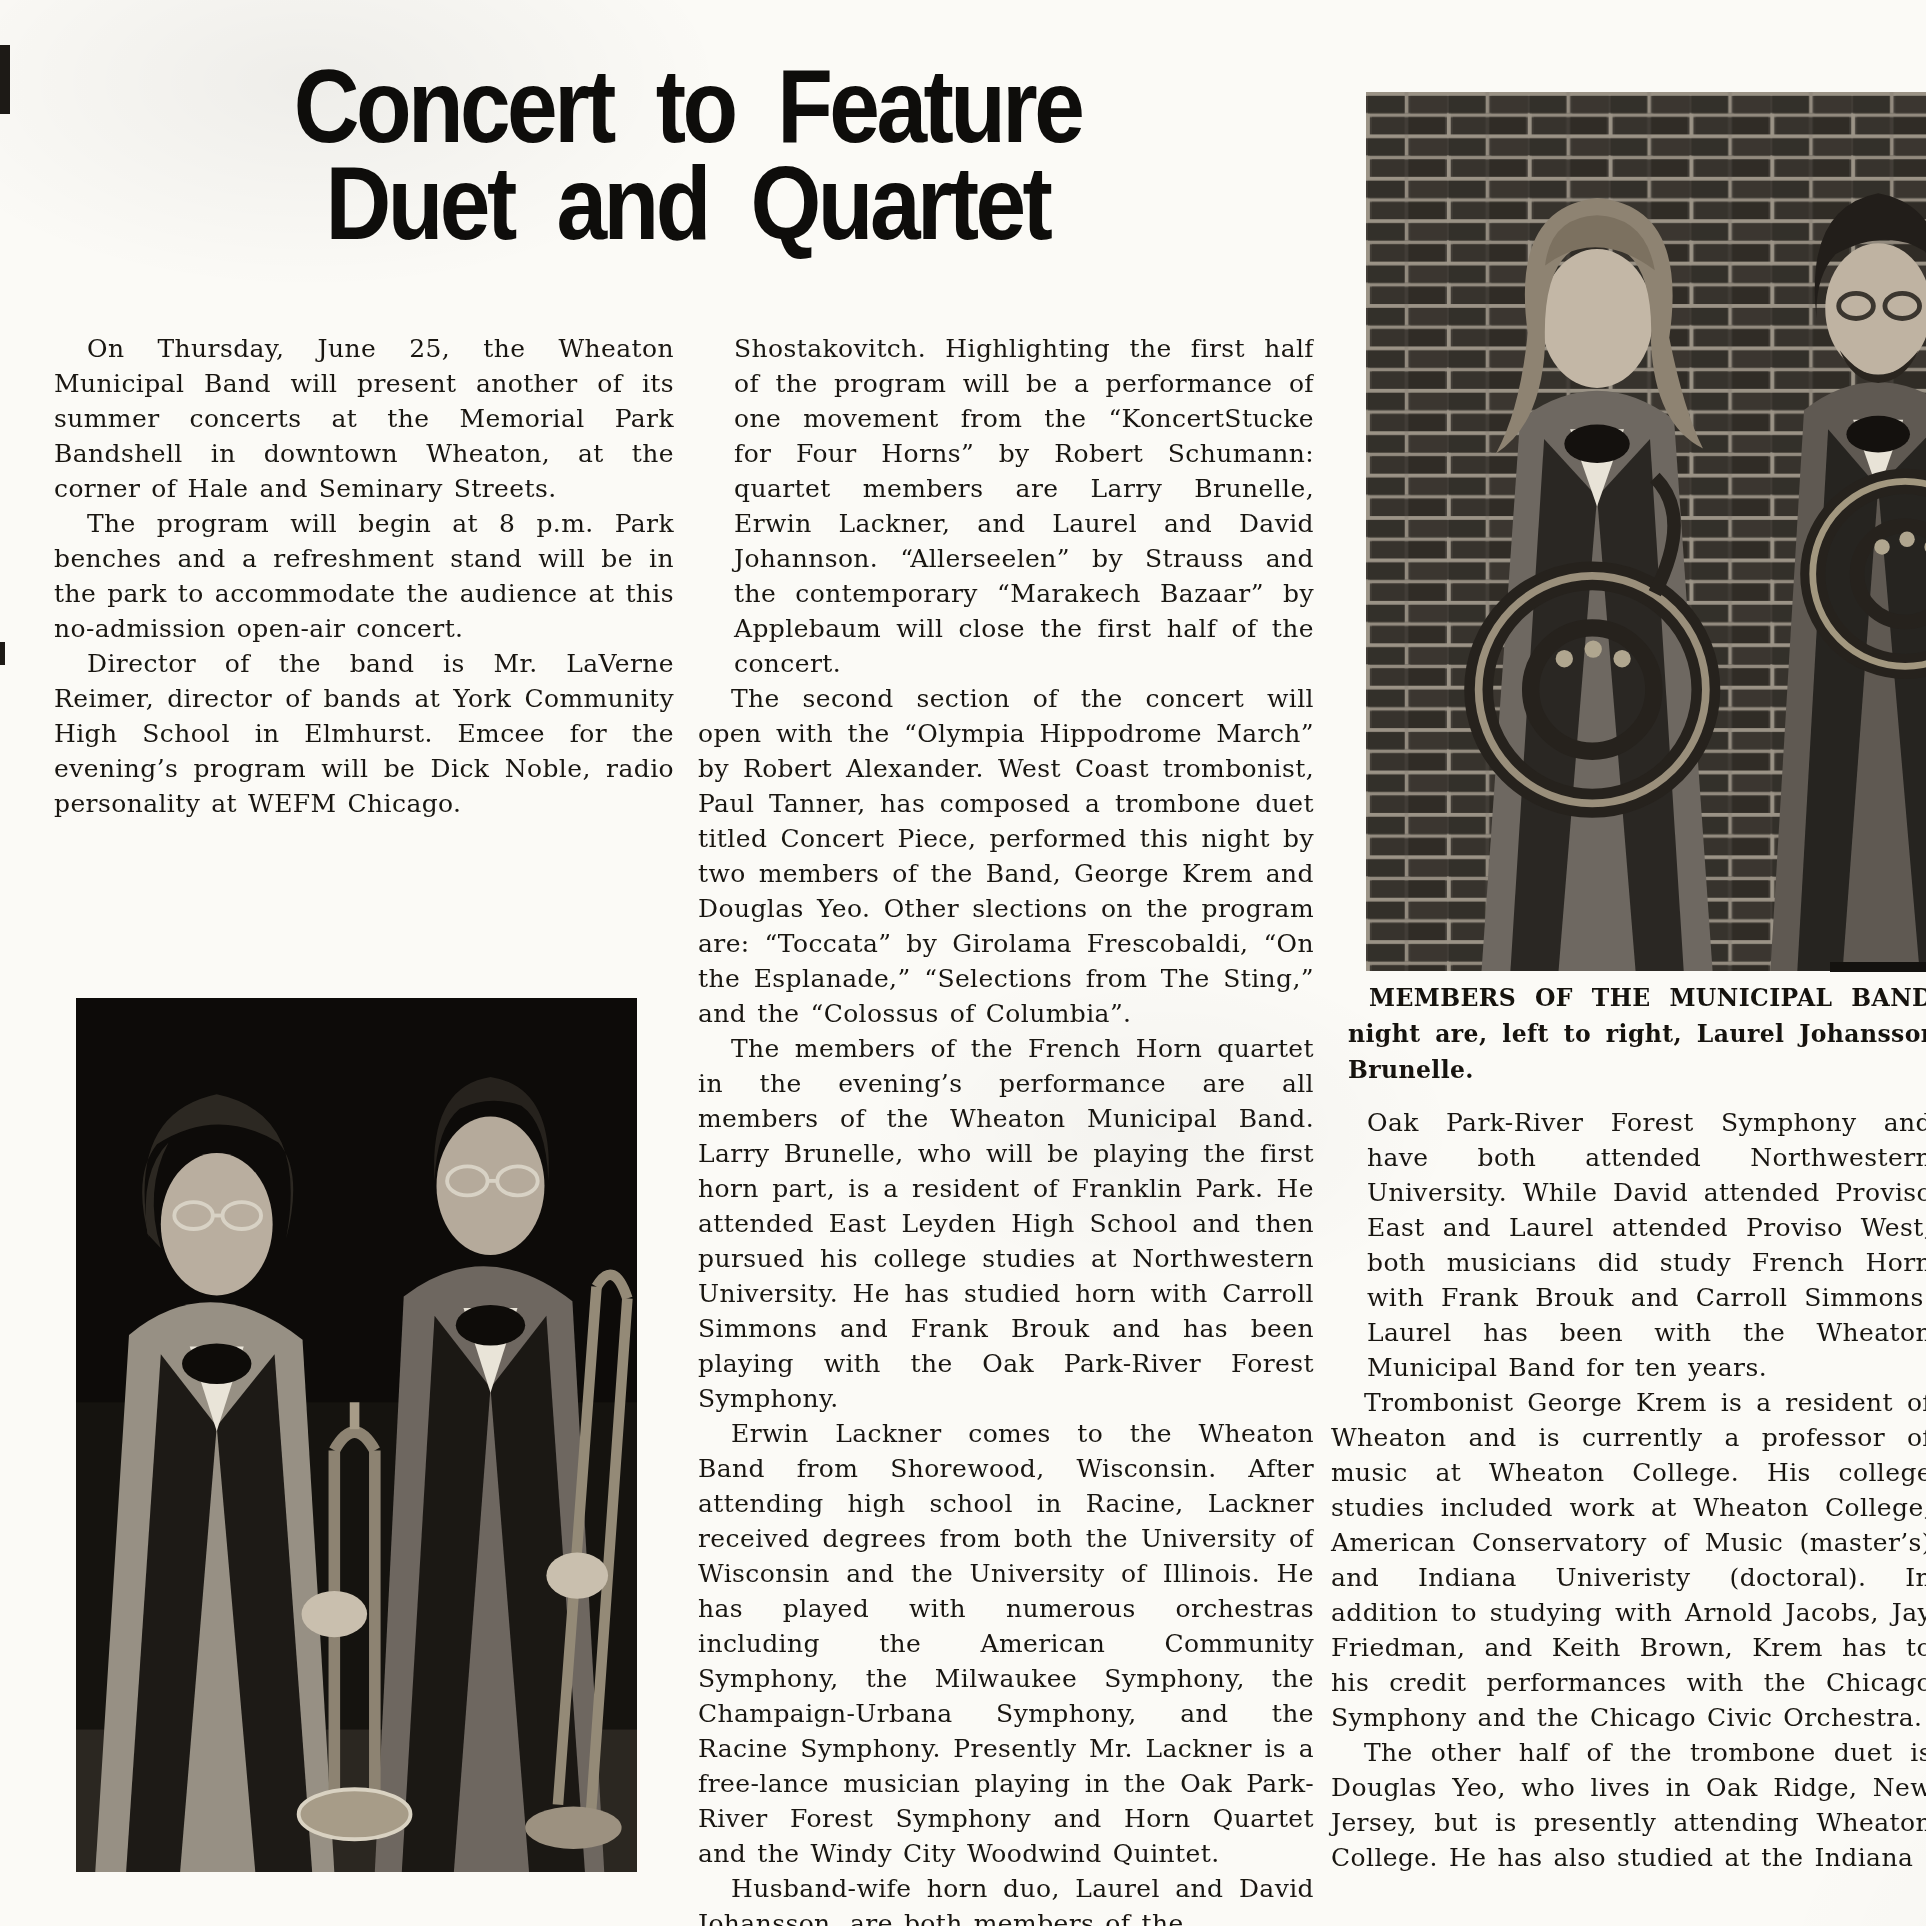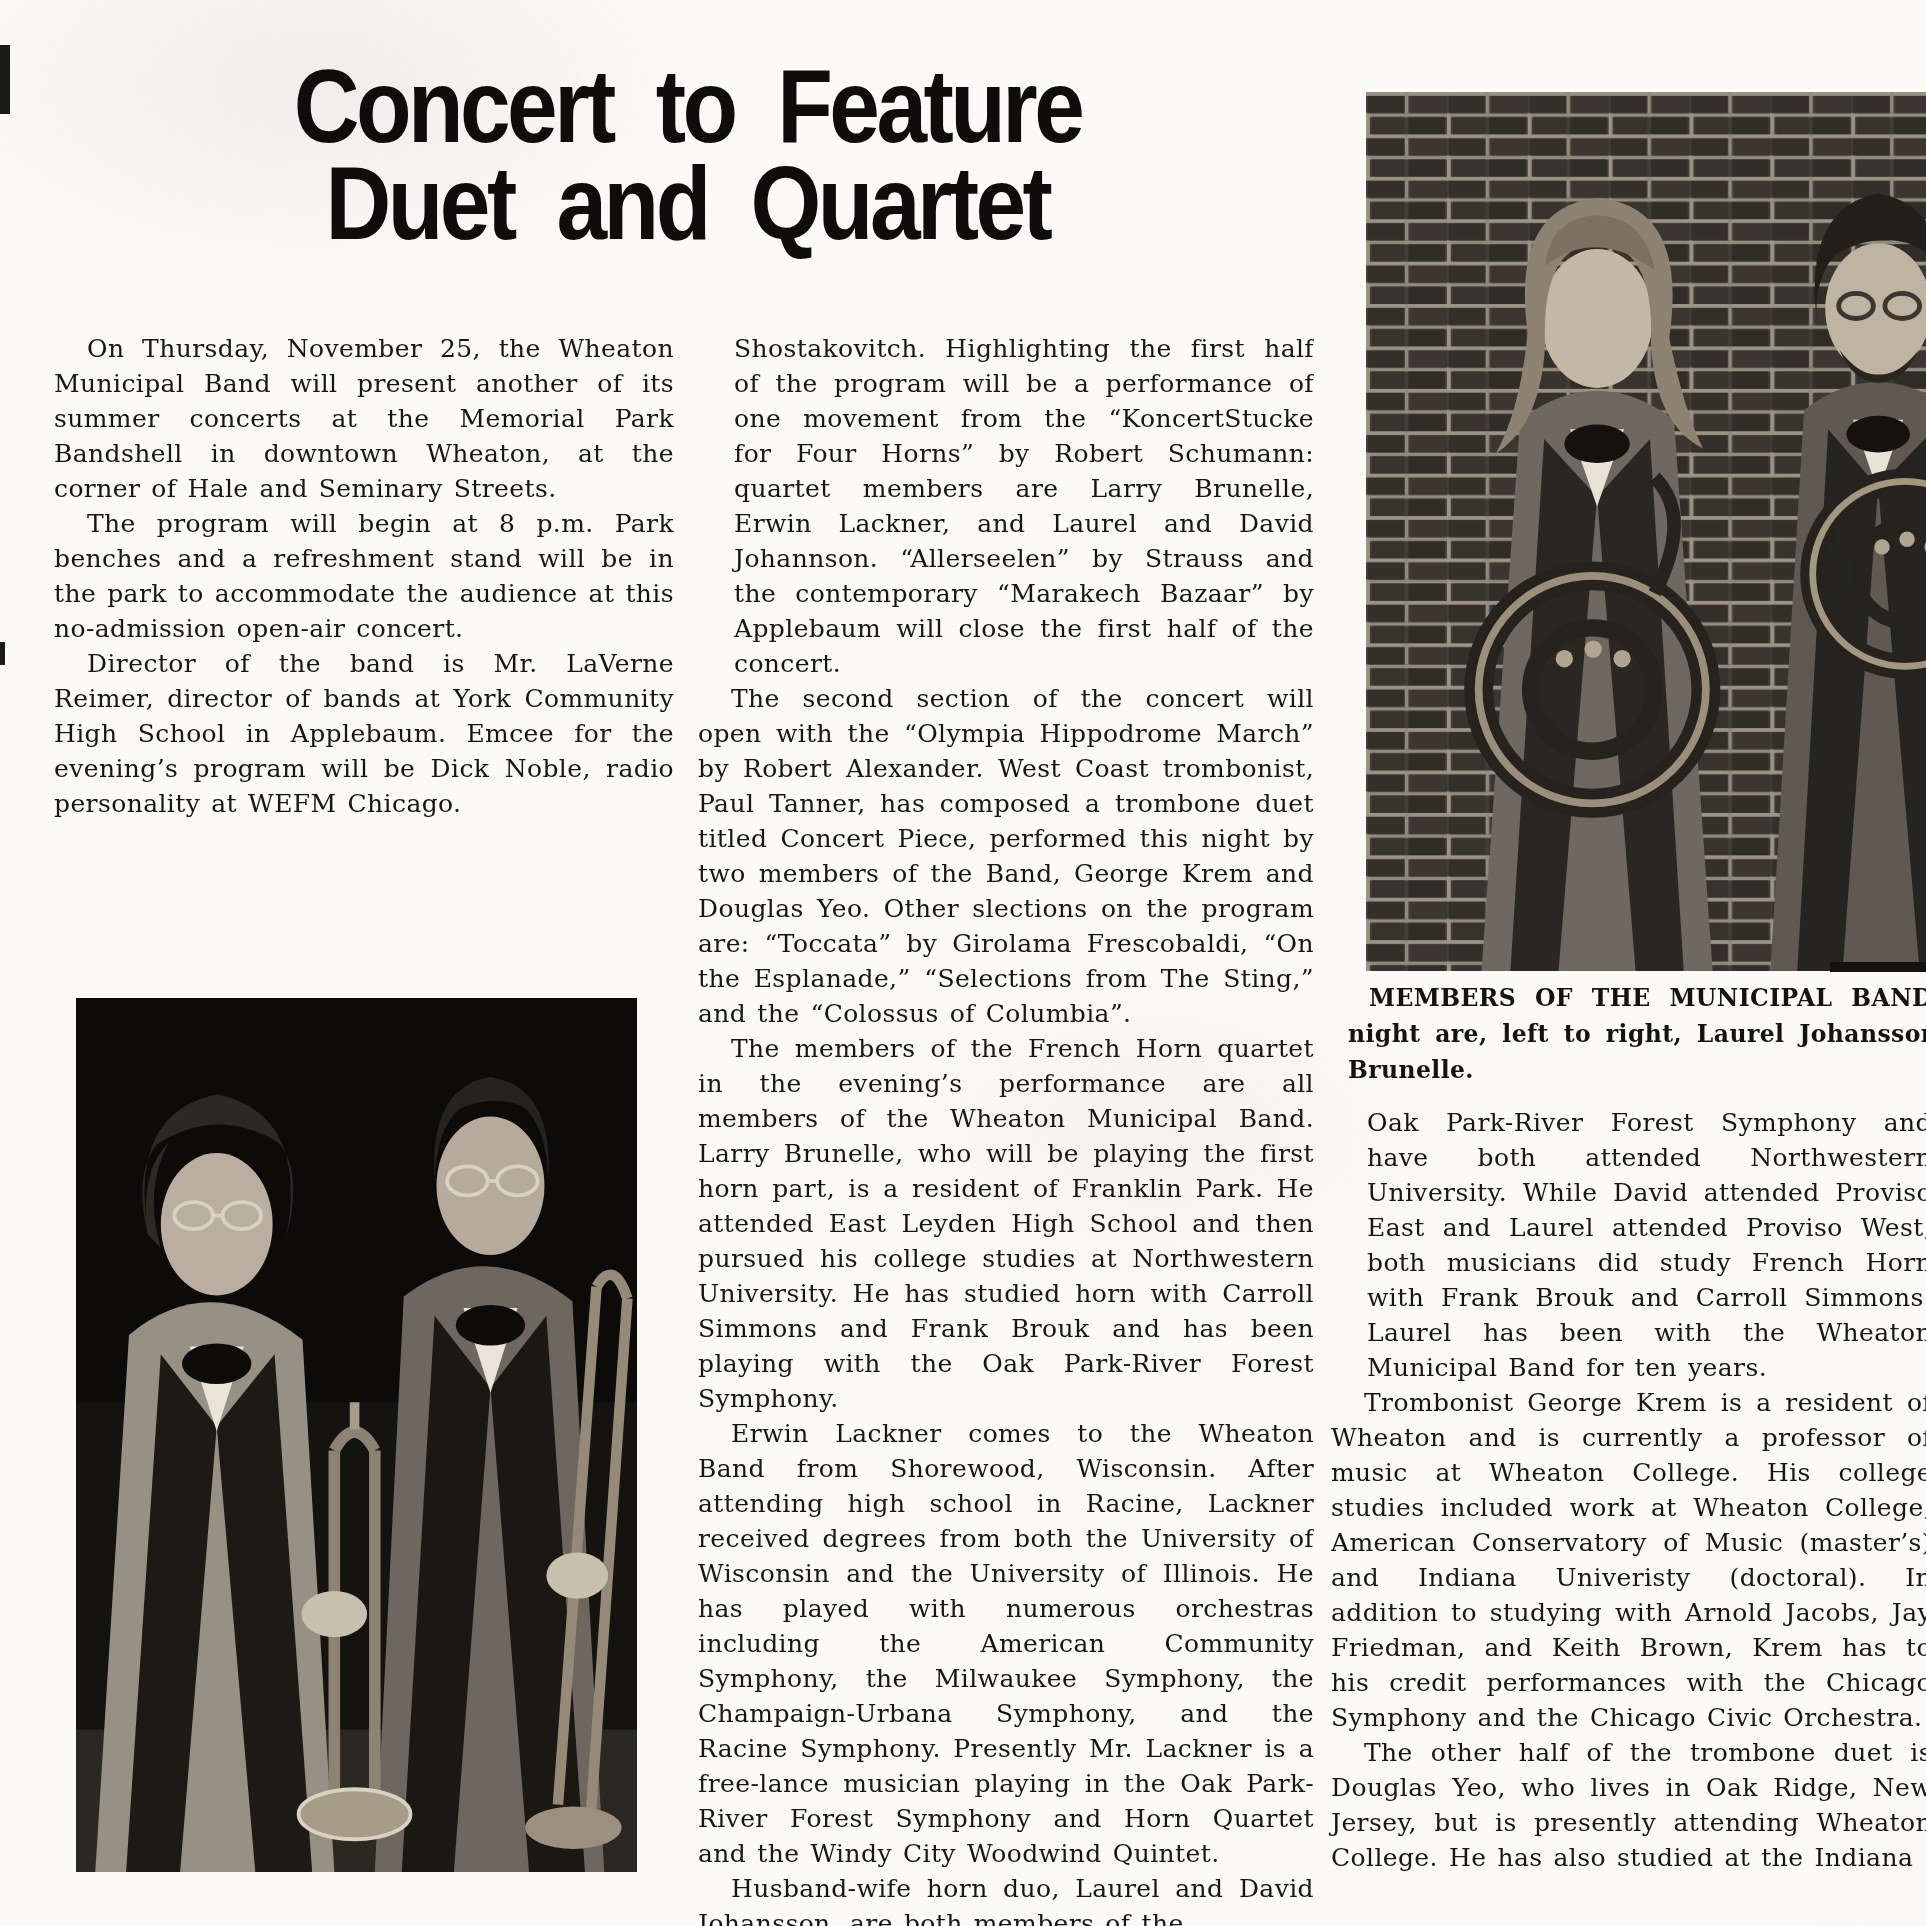--- a/index.html
+++ b/index.html
@@ -68,23 +68,23 @@
   <div class="smudge s2"></div>
 
   <div class="masthead">THE WHEATON LEADER, July 24, 1974 page 7</div>
 
   <div class="headline">
     <div>Concert to Feature</div>
     <div>Duet and Quartet</div>
   </div>
 
   <section class="col col-1">
-    <p>On Thursday, November 25, the Wheaton Municipal Band will present another of its summer concerts at the Memorial Park Bandshell in downtown Wheaton, at the corner of Hale and Seminary Streets.</p>
+    <p>On Thursday, June 25, the Wheaton Municipal Band will present another of its summer concerts at the Memorial Park Bandshell in downtown Wheaton, at the corner of Hale and Seminary Streets.</p>
     <p>The program will begin at 8 p.m. Park benches and a refreshment stand will be in the park to accommodate the audience at this no-admission open-air concert.</p>
-    <p>Director of the band is Mr. LaVerne Reimer, director of bands at York Community High School in Applebaum. Emcee for the evening’s program will be Dick Noble, radio personality at WEFM Chicago.</p>
+    <p>Director of the band is Mr. LaVerne Reimer, director of bands at York Community High School in Elmhurst. Emcee for the evening’s program will be Dick Noble, radio personality at WEFM Chicago.</p>
   </section>
 
   <section class="col col-2">
     <p class="no-indent">Shostakovitch. Highlighting the first half of the program will be a performance of one movement from the “KoncertStucke for Four Horns” by Robert Schumann: quartet members are Larry Brunelle, Erwin Lackner, and Laurel and David Johannson. “Allerseelen” by Strauss and the contemporary “Marakech Bazaar” by Applebaum will close the first half of the concert.</p>
     <p>The second section of the concert will open with the “Olympia Hippodrome March” by Robert Alexander. West Coast trombonist, Paul Tanner, has composed a trombone duet titled Concert Piece, performed this night by two members of the Band, George Krem and Douglas Yeo. Other slections on the program are: “Toccata” by Girolama Frescobaldi, “On the Esplanade,” “Selections from The Sting,” and the “Colossus of Columbia”.</p>
     <p>The members of the French Horn quartet in the evening’s performance are all members of the Wheaton Municipal Band. Larry Brunelle, who will be playing the first horn part, is a resident of Franklin Park. He attended East Leyden High School and then pursued his college studies at Northwestern University. He has studied horn with Carroll Simmons and Frank Brouk and has been playing with the Oak Park-River Forest Symphony.</p>
     <p>Erwin Lackner comes to the Wheaton Band from Shorewood, Wisconsin. After attending high school in Racine, Lackner received degrees from both the University of Wisconsin and the University of Illinois. He has played with numerous orchestras including the American Community Symphony, the Milwaukee Symphony, the Champaign-Urbana Symphony, and the Racine Symphony. Presently Mr. Lackner is a free-lance musician playing in the Oak Park-River Forest Symphony and Horn Quartet and the Windy City Woodwind Quintet.</p>
     <p>Husband-wife horn duo, Laurel and David Johansson, are both members of the</p>
   </section>
 

